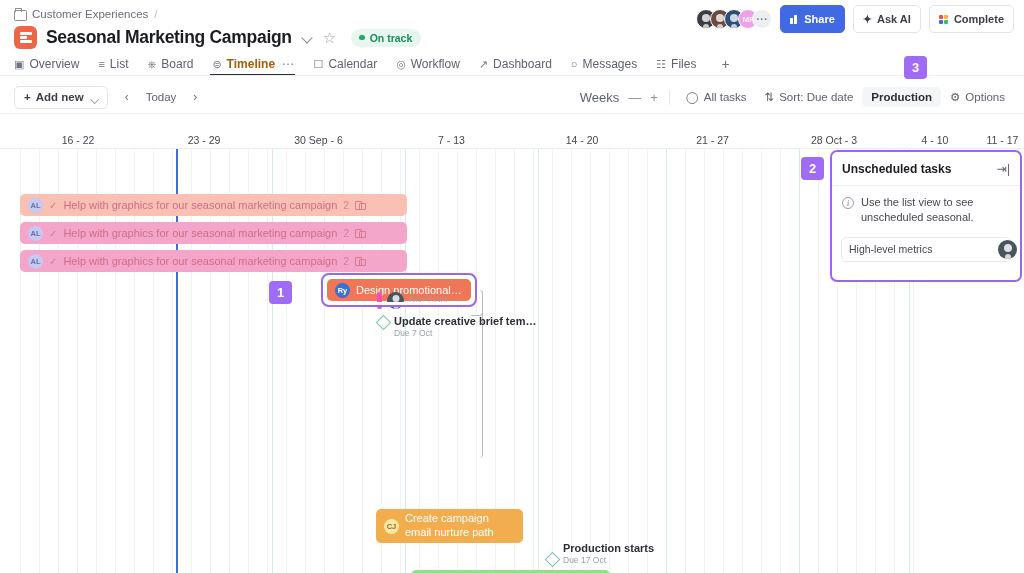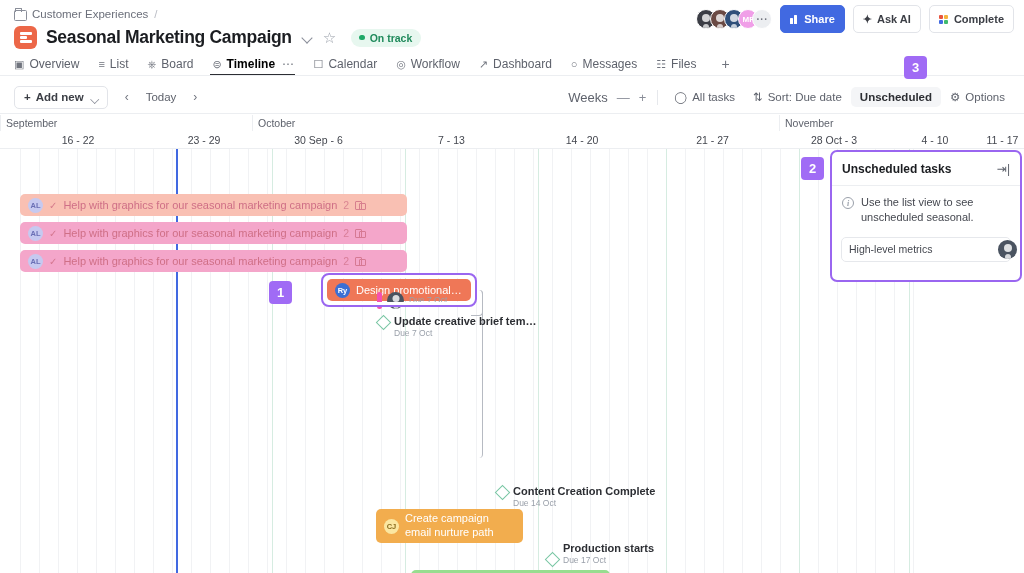--- a/index.html
+++ b/index.html
@@ -110,21 +110,21 @@
   
   .tabs-row {
     position:absolute; left:0; top:52px; width:1024px; height:24px;
     display:flex; align-items:center; padding-left:14px; gap:0;
   }
   .tab {
     display:flex; align-items:center; gap:5px; padding:0 10px 0 0; margin-right:9px;
     font-size:12px; color:#5e626c; cursor:pointer; height:24px; position:relative;
   }
   .tab .tlabel { line-height:24px; }
-  .tab.active .tlabel { color:#000000; font-weight:700; }
+  .tab.active .tlabel { color:#a16207; font-weight:700; }
   .tab.active::after {
     content:""; position:absolute; left:-2px; right:10px; bottom:0; height:2px; background:#2c2e33;
   }
   .tab-ico { font-size:11px; color:#70747e; display:flex; align-items:center; }
   .tdots { font-size:12px; color:#70747e; margin-left:2px; letter-spacing:.5px; }
   .tab-plus { font-size:14px; color:#70747e; cursor:pointer; padding:0 6px; }
   .tabs-underline {
     position:absolute; left:0; top:75px; width:1024px; height:1px; background:#eceef1;
   }
 
@@ -387,35 +387,30 @@
       <span class="tb-div"></span>
       <div class="tb-item">
         <span>◯</span>
         <span>All tasks</span>
       </div>
       <div class="tb-item">
         <span>⇅</span>
         <span>Sort: Due date</span>
       </div>
       <div class="tb-item strong">
-        <span>Unscheduled</span>
+        <span>Production</span>
       </div>
       <div class="tb-item">
         <span>⚙</span>
         <span>Options</span>
       </div>
     </div>
   </div>
   <div class="toolbar-underline"></div>
 
-  <div class="tl-months" id="tl-months">
-      <div class="tl-month" style="left: 0px;">September</div>
-      <div class="tl-month" style="left: 252px;">October</div>
-      <div class="tl-month" style="left: 779px;">November</div>
-    </div>
   <div class="tl-weeks" id="tl-weeks">
       <div class="tl-week" style="left: 0px; width: 156px;">16 - 22</div>
       <div class="tl-week" style="left: 156px; width: 96px;">23 - 29</div>
       <div class="tl-week" style="left: 252px; width: 133px;">30 Sep - 6</div>
       <div class="tl-week" style="left: 385px; width: 133px;">7 - 13</div>
       <div class="tl-week" style="left: 518px; width: 128px;">14 - 20</div>
       <div class="tl-week" style="left: 646px; width: 133px;">21 - 27</div>
       <div class="tl-week" style="left: 779px; width: 110px;">28 Oct - 3</div>
       <div class="tl-week" style="left: 889px; width: 92px;">4 - 10</div>
       <div class="tl-week" style="left: 981px; width: 43px;">11 - 17</div>
@@ -517,27 +512,20 @@
         <span class="btext" style="white-space: normal; line-height: 1.25;">Create campaign email nurture path</span>
       </div>
       <div class="bar" style="left: 391px; top: 421px; width: 199px; background: rgb(151, 221, 143); color: rgb(47, 79, 42);"></div>
       <div class="milestone" style="left: 358px; top: 166px;">
         <span class="diamond"></span>
         <span class="ms-body">
           <span class="ms-title">Update creative brief tem…</span>
           <span class="ms-due">Due 7 Oct</span>
         </span>
       </div>
-      <div class="milestone" style="left: 477px; top: 336px;">
-        <span class="diamond"></span>
-        <span class="ms-body">
-          <span class="ms-title">Content Creation Complete</span>
-          <span class="ms-due">Due 14 Oct</span>
-        </span>
-      </div>
       <div class="milestone" style="left: 527px; top: 393px; align-items: flex-end;">
         <span class="diamond"></span>
         <span class="ms-body">
           <span class="ms-title">Production starts</span>
           <span class="ms-due">Due 17 Oct</span>
         </span>
       </div>
       <div class="tinytask" style="left: 357px; top: 143px;">
         <span class="tiny-bar" style="background: rgb(244, 81, 176); height: 17px;"></span>
         <span class="tiny-av photo-av" style="background: rgb(74, 83, 96);"></span>

